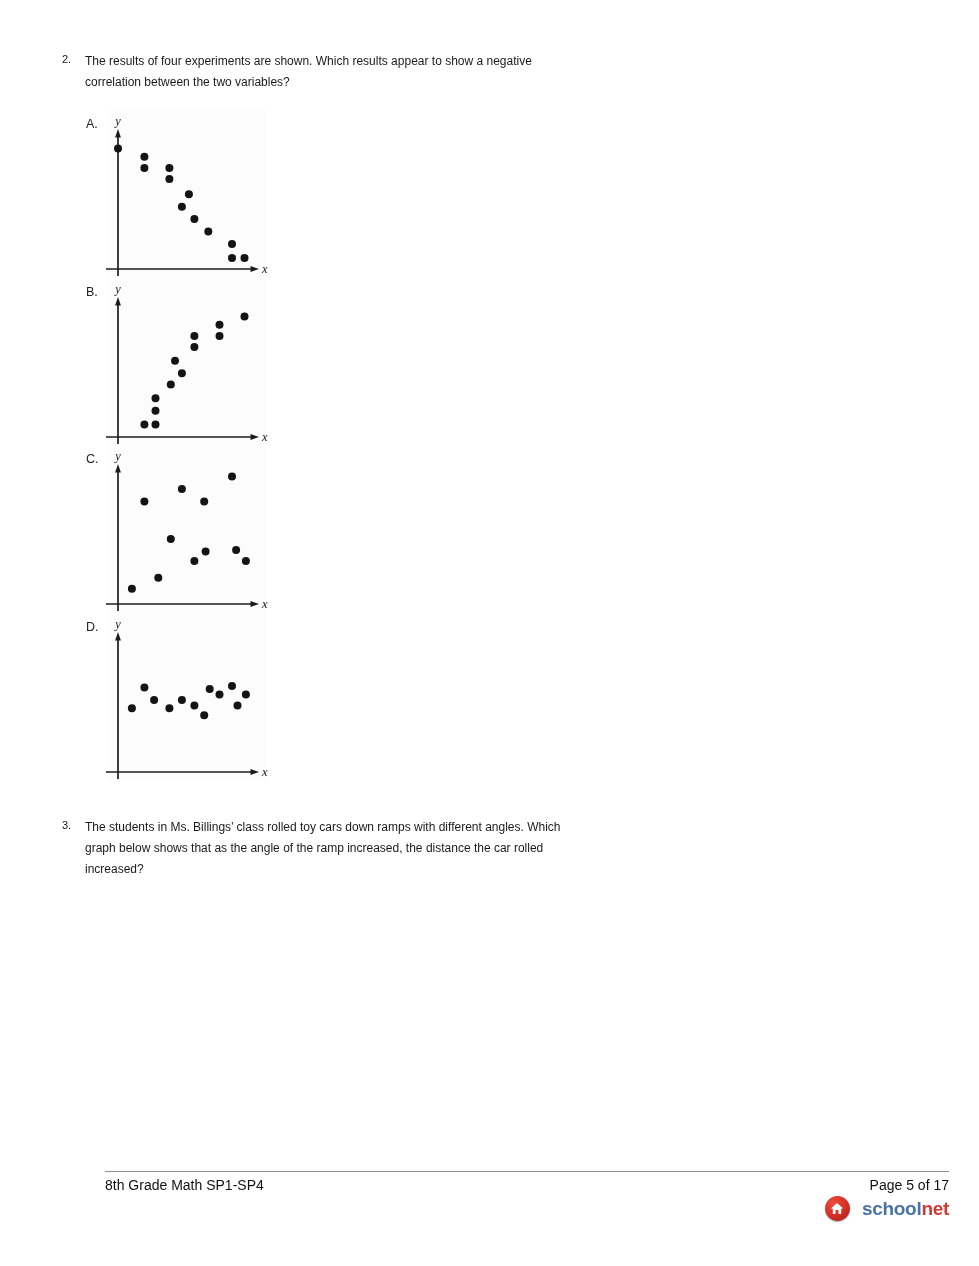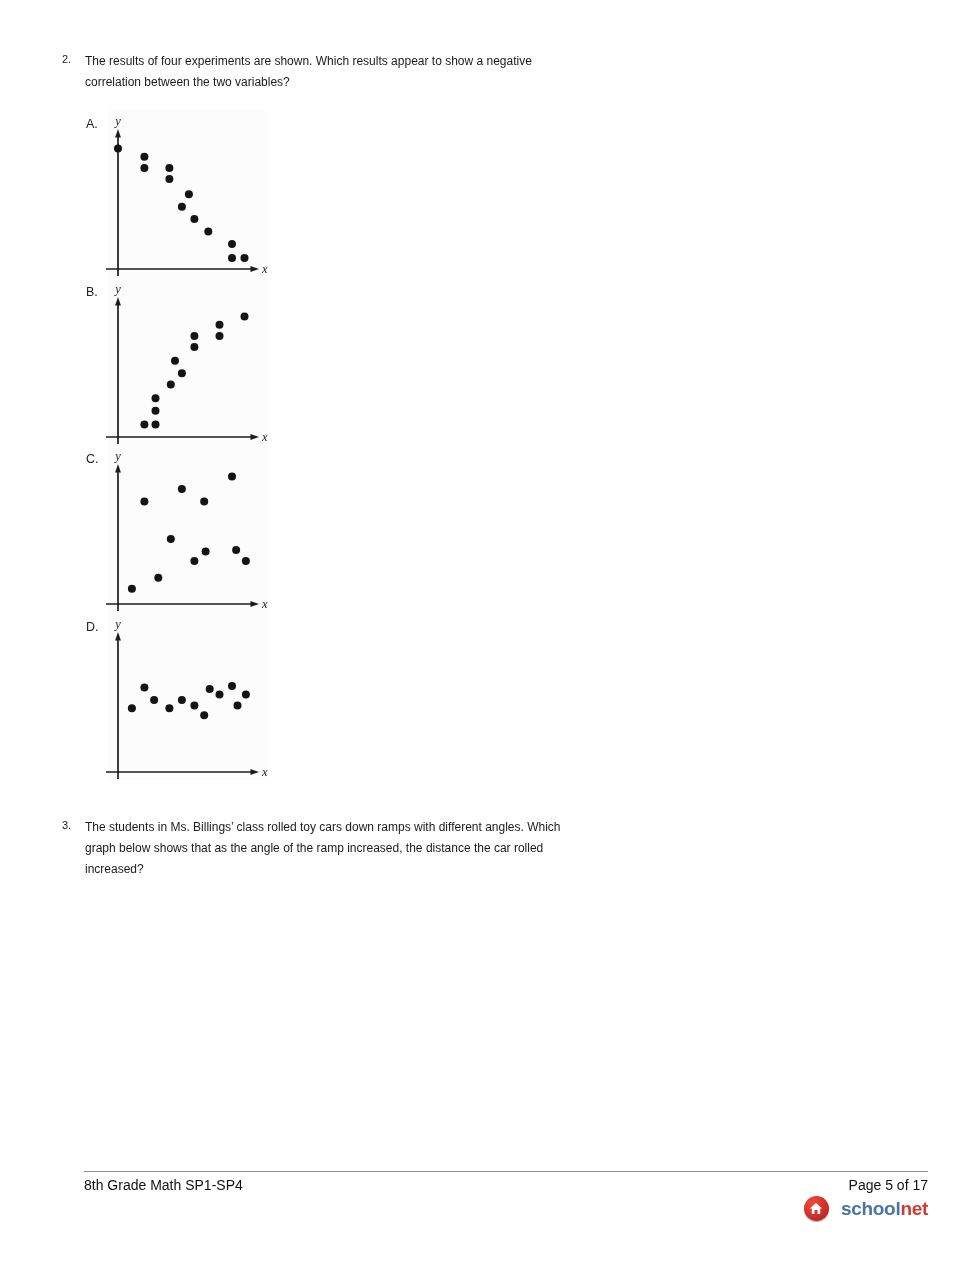--- a/index.html
+++ b/index.html
@@ -23,21 +23,21 @@
   .chart-block { position:relative; width:300px; height:167.5px; }
   .chart-label { position:absolute; left:0; top:7px; font-size:12.5px; color:#222; }
   .chart { position:absolute; left:20px; top:0; }
   .ax { stroke:#1c1c1c; stroke-width:1.7; }
   .ax-f { fill:#1c1c1c; }
   .axis-lbl { font-family:"Liberation Serif", serif; font-style:italic;
               font-size:12.5px; fill:#1c1c1c; }
   .dot { fill:#141414; }
 
   
-  .footer { position:absolute; left:84px; top:1171px; width:844px;
+  .footer { position:absolute; left:105px; top:1171px; width:844px;
             border-top:1px solid #8f8f8f; }
   .footer-row { display:flex; justify-content:space-between; padding-top:5px;
                 font-size:14px; color:#111; }
   .logo-row { display:flex; justify-content:flex-end; margin-top:3px; }
   .logo { display:flex; align-items:center; gap:12px; }
   .logo-circle { width:25px; height:25px; border-radius:50%;
                  background:radial-gradient(circle at 35% 28%, #ef4c3c 0%, #d12f27 55%, #9e1d17 100%);
                  display:flex; align-items:center; justify-content:center;
                  box-shadow:0 1px 1px rgba(0,0,0,.35); }
   .logo-text { font-size:19px; font-weight:600; letter-spacing:-0.3px; }

